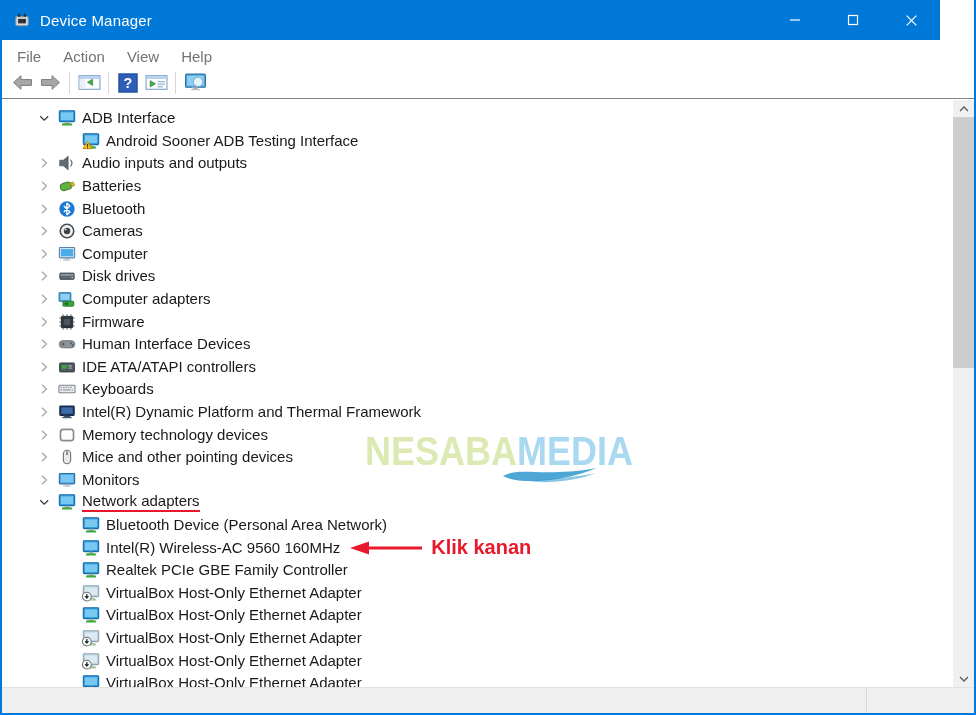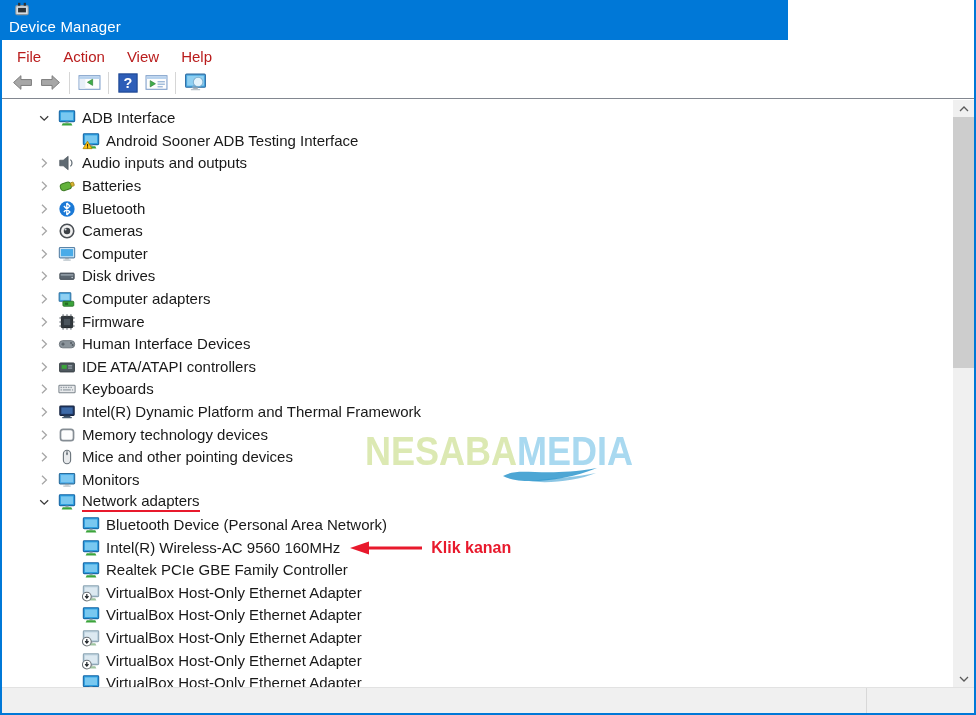--- a/index.html
+++ b/index.html
@@ -3,31 +3,31 @@
 <meta charset="utf-8">
 <style>
   * { margin:0; padding:0; box-sizing:border-box; }
   body { background:#555; font-family:"Liberation Sans", sans-serif; }
   .window {
     position:relative; width:976px; height:715px; background:#fff;
     border:2px solid var(--accent,#0078d7); border-top:none; overflow:hidden;
   }
   
   .titlebar {
-    position:absolute; top:0; left:-2px; width:788px; height:40px;
-    background:var(--accent,#0078d7); display:flex; color:#fff;flex-direction:column;
+    position:absolute; top:0; left:-2px; width:940px; height:40px;
+    background:var(--accent,#0078d7); display:flex; align-items:center; color:#fff;
   }
   .title-icon { width:18px; height:18px; margin-left:13px; display:inline-flex; }
   .title-text { font-size:15px; margin-left:9px; letter-spacing:.2px; }
   .win-controls { margin-left:auto; display:flex; height:40px; }
   .win-btn { width:58px; height:40px; display:flex; align-items:center; justify-content:center; cursor:pointer; }
   
   .menubar {
     position:absolute; top:40px; left:0; width:100%; height:34px; background:#fff;
-    display:flex; align-items:center; border-bottom:1px solid #f0f0f0; font-size:15px; color:#b91c1c;
+    display:flex; align-items:center; border-bottom:1px solid #f0f0f0; font-size:15px; color:#737373;
   }
   .menu-item { padding:2px 11px; }
   .menu-item:first-child { margin-left:4px; }
   
   .toolbar {
     position:absolute; top:67px; left:0; width:100%; height:32px; background:#fff;
     display:flex; align-items:center; border-bottom:1px solid #828790; padding-left:6px;
   }
   .tool-btn { width:28px; height:26px; display:flex; align-items:center; justify-content:center; }
   .tool-sep { width:1px; height:22px; background:#d6d6d6; margin:0 5px; }
@@ -37,21 +37,21 @@
   }
   .rows { position:absolute; top:7px; left:0; right:21px; }
   .trow { display:flex; align-items:center; height:22.6px; font-size:15px; color:#191919; white-space:nowrap; }
   .trow.l0 { padding-left:34px; }
   .trow.l1 { padding-left:80px; }
   .chev { width:22px; height:16px; display:inline-flex; align-items:center; flex:none; }
   .ticon { width:18px; height:18px; margin-right:6px; display:inline-flex; flex:none; }
   .tlabel { line-height:16px; }
   .tlabel.red-underline { border-bottom:2px solid var(--red,#e8192c); padding-bottom:1px; }
   .pointer-arrow { display:inline-flex; margin-left:8px; }
-  .pointer-label { color:var(--red,#e8192c); font-weight:bold; font-size:16px; margin-left:7px; }
+  .pointer-label { color:var(--red,#e8192c); font-weight:bold; font-size:20px; margin-left:7px; }
   
   .watermark { position:absolute; left:363px; top:329px; pointer-events:none; z-index:5; }
   .wm-text {
     font-size:40px; font-weight:bold; white-space:nowrap;
     transform:scaleX(.9); transform-origin:left top; letter-spacing:0;
   }
   .wm-p1 { color:var(--wm-green,#dce9b3); }
   .wm-p2 { color:var(--wm-blue,#a9d9f0); }
   .wm-reflect {
     position:absolute; left:0; top:39px; height:25px; overflow:hidden; opacity:.16;

